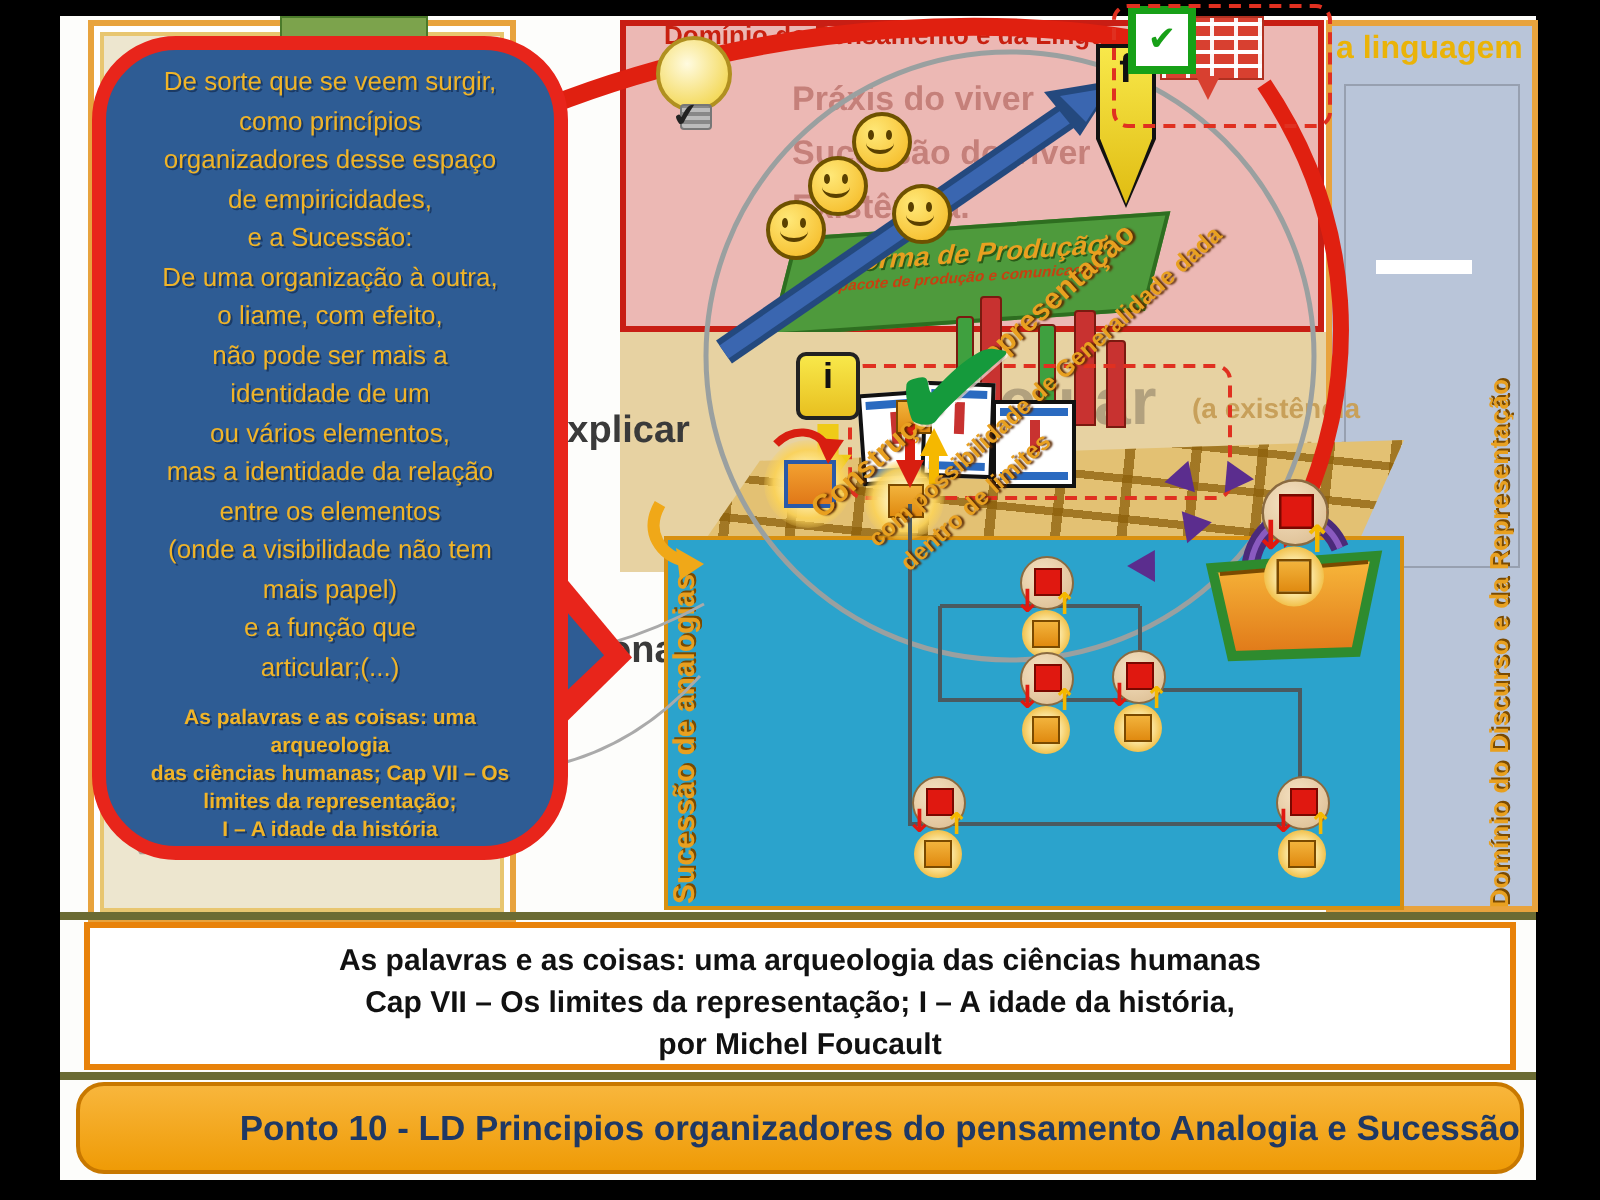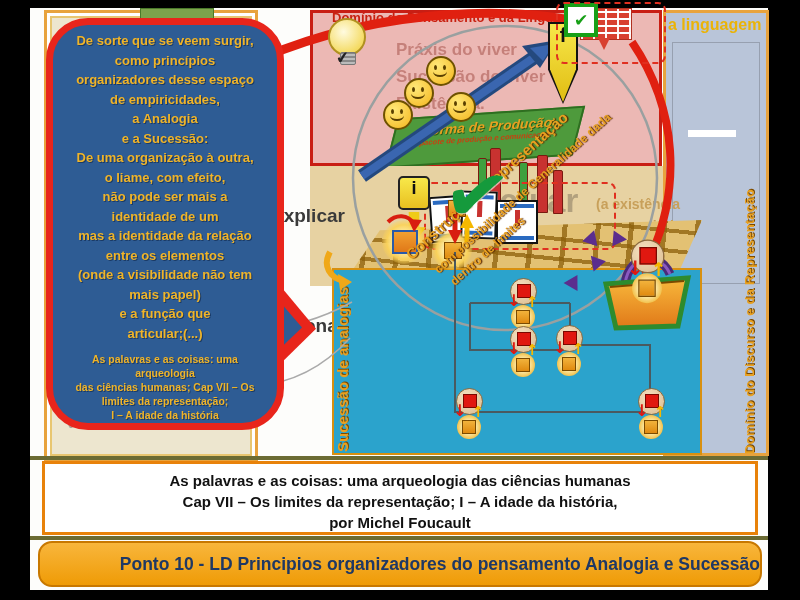--- a/index.html
+++ b/index.html
@@ -126,21 +126,21 @@
   .n-up{position:absolute;left:20px;top:15px;color:#F5B800;font-weight:bold;font-size:15px;}
 
   
   .bubble{left:46px;top:18px;width:238px;height:412px;background:#2E5C94;border:7px solid #E8251B;
     border-radius:42px;box-sizing:border-box;}
   .tail-red{left:272px;top:276px;width:44px;height:96px;background:#E8251B;
     clip-path:polygon(0 0,100% 55%,0 100%);}
   .tail-blue{left:268px;top:288px;width:34px;height:72px;background:#2E5C94;
     clip-path:polygon(0 0,100% 55%,0 100%);}
   .bubble-text{position:absolute;left:8px;top:6px;width:208px;text-align:center;}
-  .bl{color:#F0B428;font-weight:bold;font-size:13px;line-height:19.5px;
+  .bl{color:#F0B428;font-weight:normal;font-size:13px;line-height:19.5px;
     text-shadow:1px 1px 0 #1A3A66;}
   .bc{color:#F0B428;font-weight:bold;font-size:10.5px;line-height:14px;text-shadow:1px 1px 0 #1A3A66;}
   .bc-block{margin-top:9px;}
 
   
   .sep{background:#6B6B33;}
   .cite-box{left:42px;top:461px;width:716px;height:74px;background:#fff;border:3px solid #E8820A;
     box-sizing:border-box;text-align:center;padding-top:6px;}
   .cite-line{color:#111;font-weight:bold;font-size:15px;line-height:21px;}
   .footer{left:38px;top:541px;width:724px;height:46px;border-radius:14px;
@@ -349,26 +349,26 @@
   </div>
 
   <div class="abs tail-red"></div>
   <div class="abs tail-blue"></div>
   <div class="abs bubble">
     <div class="bubble-text">
       <div class="bl">De sorte que se veem surgir,</div>
       <div class="bl">como princípios</div>
       <div class="bl">organizadores desse espaço</div>
       <div class="bl">de empiricidades,</div>
-      <div class="bl">a Analogia</div>
       <div class="bl">e a Sucessão:</div>
       <div class="bl">De uma organização à outra,</div>
       <div class="bl">o liame, com efeito,</div>
       <div class="bl">não pode ser mais a</div>
       <div class="bl">identidade de um</div>
+      <div class="bl">ou  vários elementos,</div>
       <div class="bl">mas a identidade da relação</div>
       <div class="bl">entre os elementos</div>
       <div class="bl">(onde a visibilidade não tem</div>
       <div class="bl">mais papel)</div>
       <div class="bl">e a função que</div>
       <div class="bl">articular;(...)</div>
       <div class="bc-block">
         <div class="bc">As palavras e as coisas: uma arqueologia</div>
         <div class="bc">das ciências humanas; Cap VII – Os</div>
         <div class="bc">limites da representação;</div>

